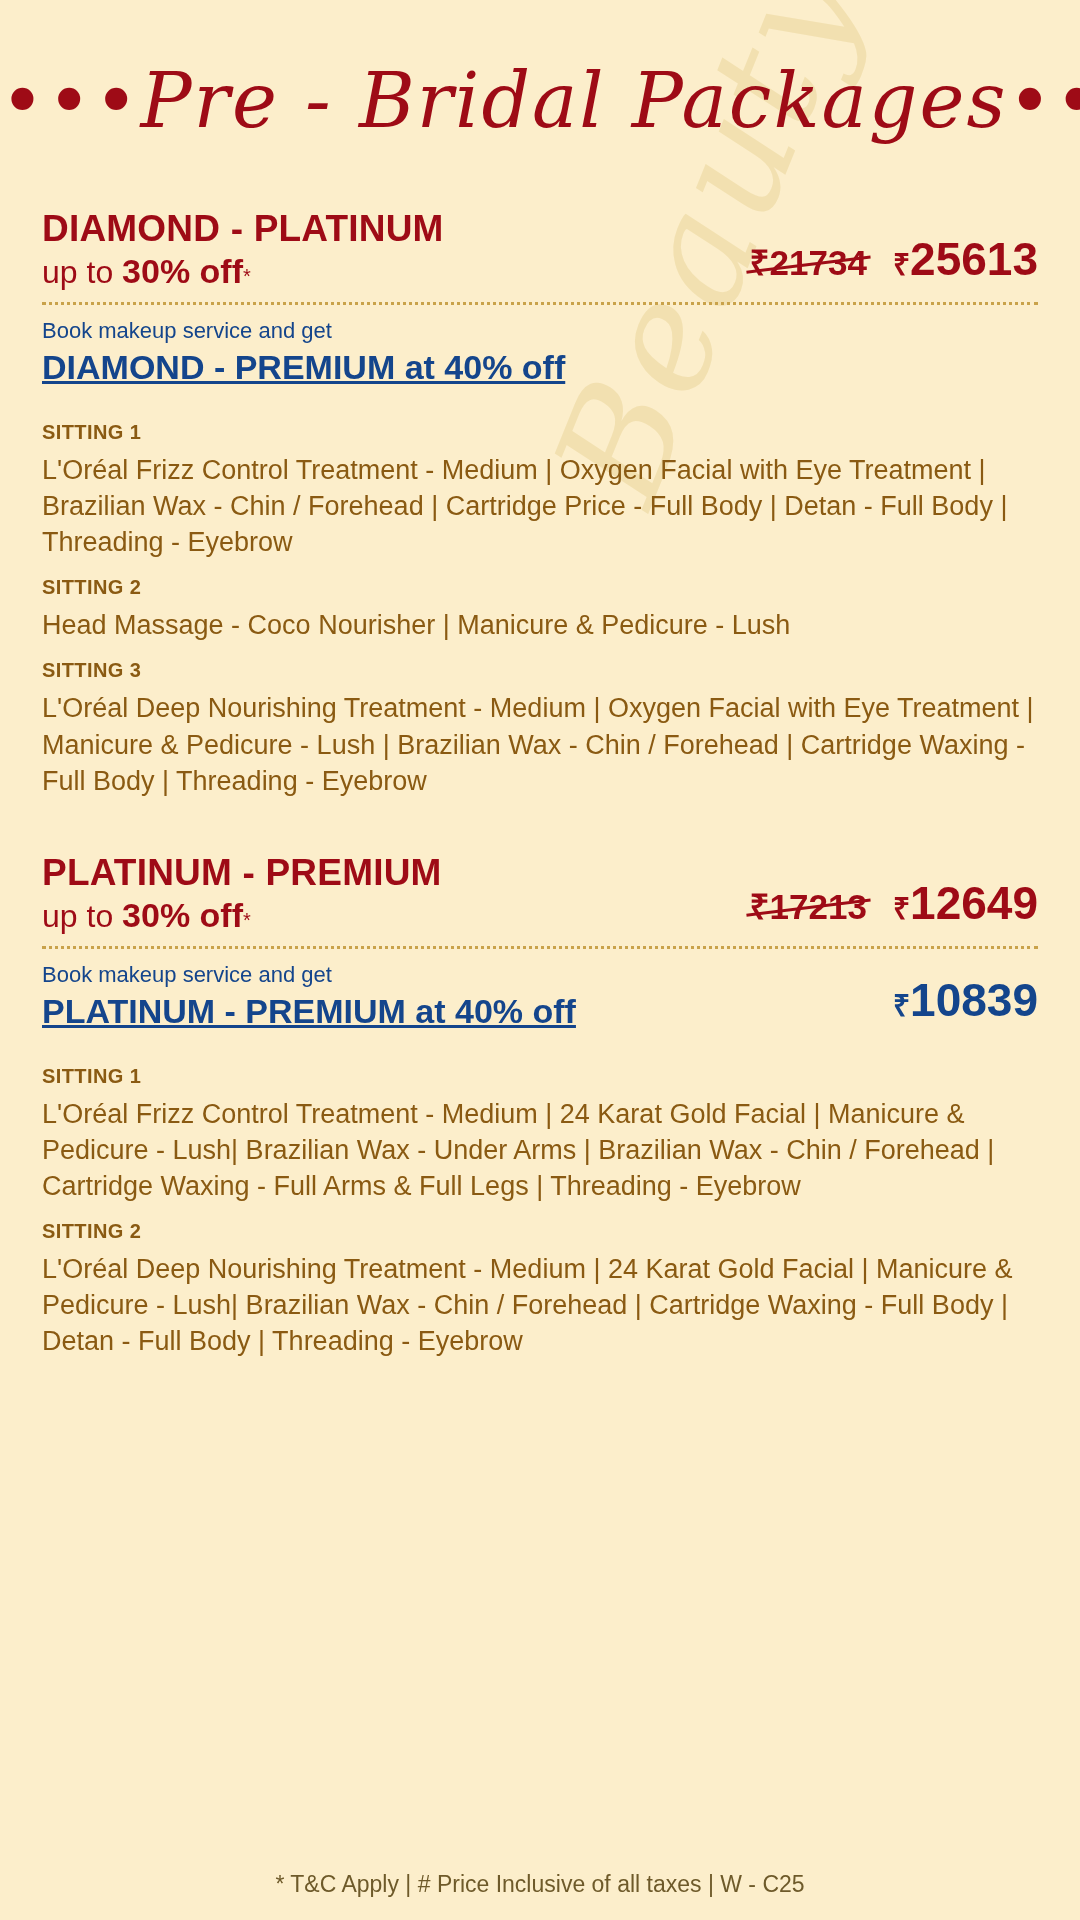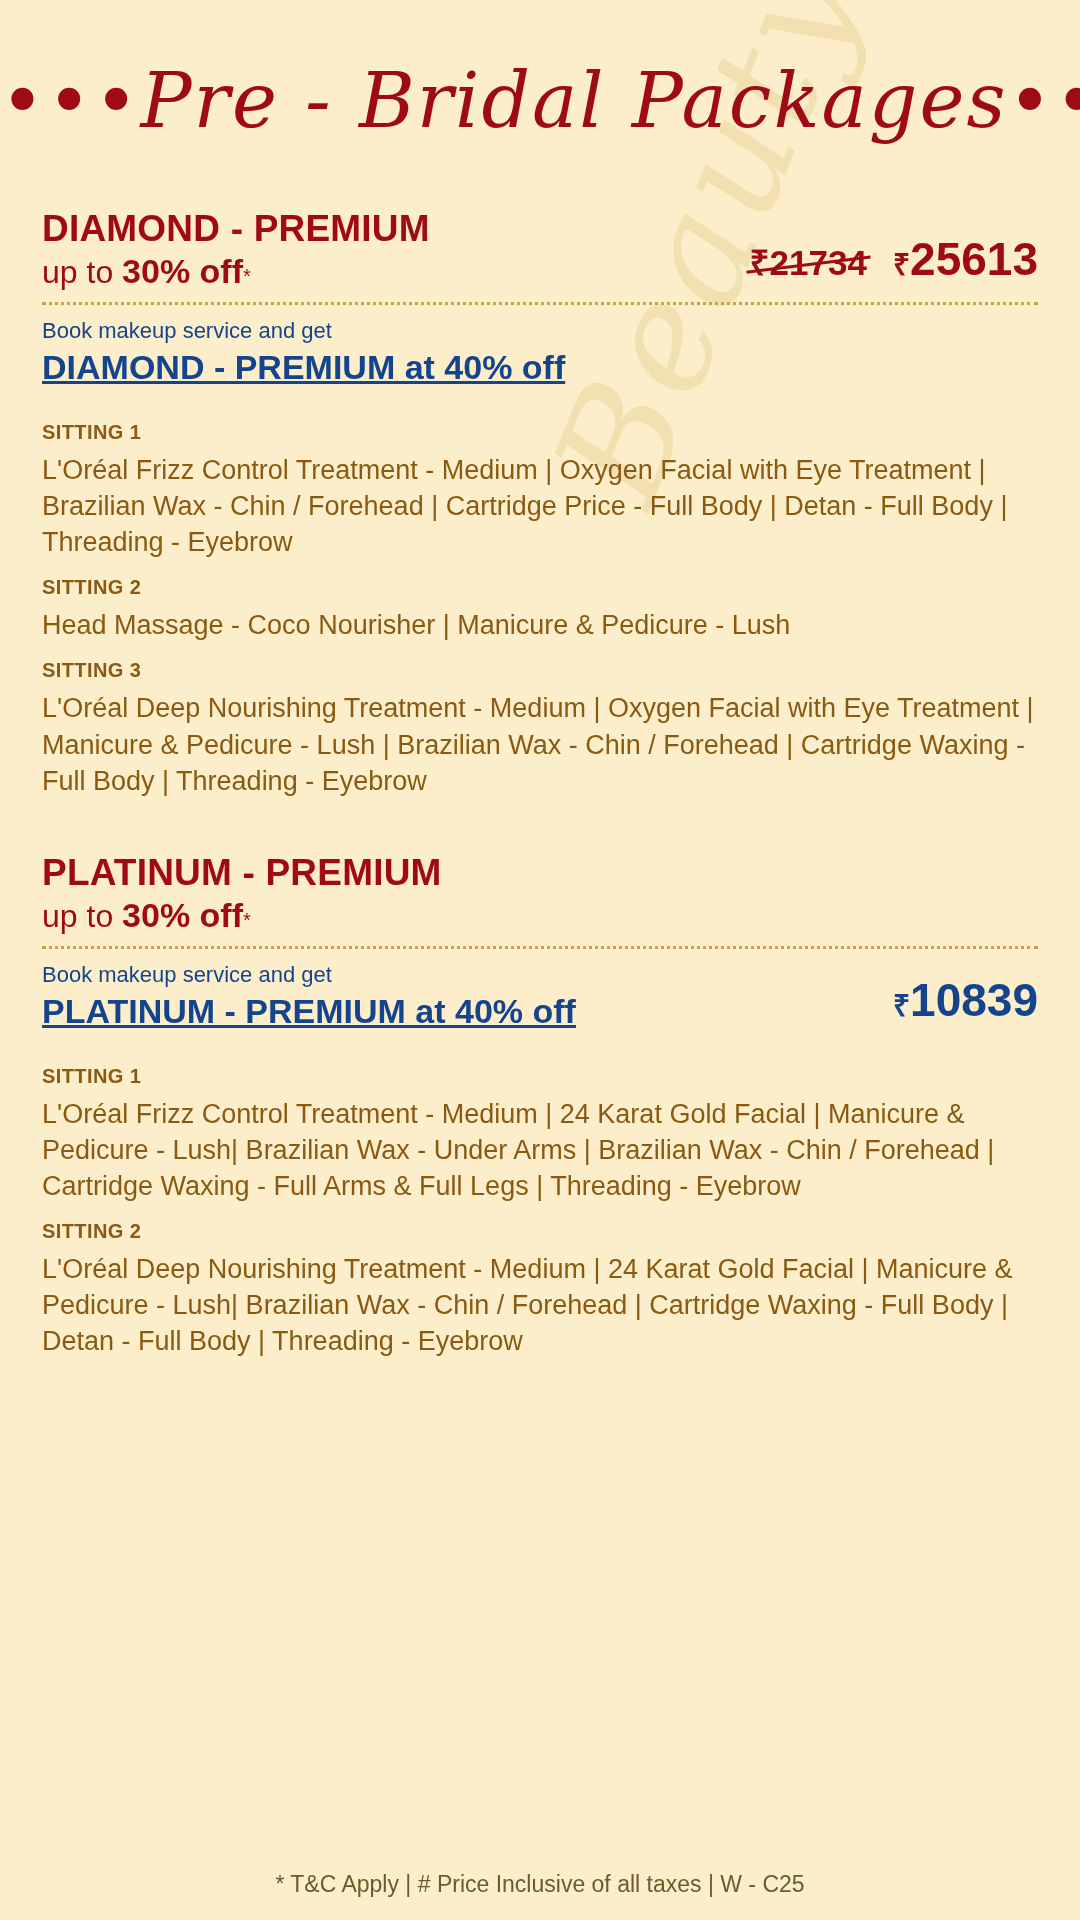--- a/index.html
+++ b/index.html
@@ -189,21 +189,21 @@
   <div class="content">
 
     <div class="title-wrap">
       <div class="title">•••Pre - Bridal Packages•••</div>
     </div>
 
     <div class="package">
 
       <div class="pkg-head">
         <div class="pkg-head-left">
-          <div class="pkg-name">DIAMOND - PREMIUM</div>
+          <div class="pkg-name">DIAMOND - PLATINUM</div>
           <div class="pkg-off"><span>up to </span><b>30% off</b><span class="star">*</span></div>
         </div>
         <div class="pkg-head-right">
           <span class="old-price">₹21734</span>
           <span class="new-price"><span class="rs">₹</span><span>25613</span></span>
         </div>
       </div>
 
       <div class="divider"></div>
 
@@ -230,20 +230,24 @@
       </div>
     </div>
 
     <div class="package">
 
       <div class="pkg-head">
         <div class="pkg-head-left">
           <div class="pkg-name">PLATINUM - PREMIUM</div>
           <div class="pkg-off"><span>up to </span><b>30% off</b><span class="star">*</span></div>
         </div>
+        <div class="pkg-head-right">
+          <span class="old-price">₹17213</span>
+          <span class="new-price"><span class="rs">₹</span><span>12649</span></span>
+        </div>
       </div>
 
       <div class="divider"></div>
 
       <div class="offer-row">
         <div class="offer-left">
           <div class="offer-line1">Book makeup service and get</div>
           <div class="offer-line2">PLATINUM - PREMIUM at 40% off</div>
         </div>
         <div class="offer-price"><span class="rs">₹</span><span>10839</span></div>

